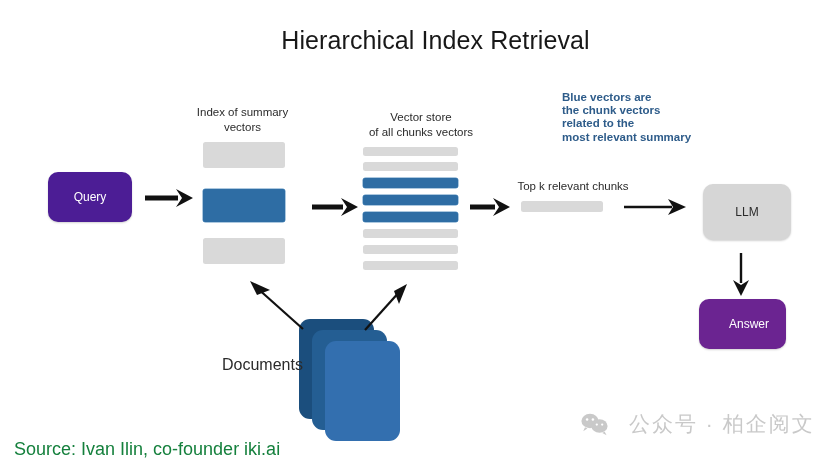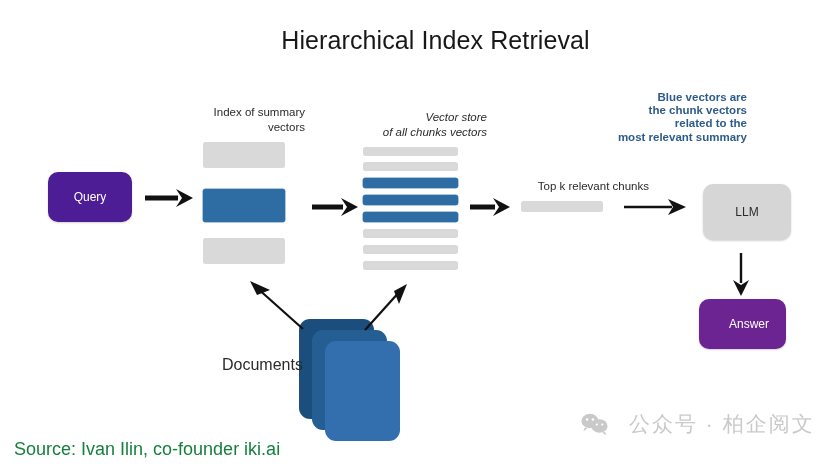--- a/index.html
+++ b/index.html
@@ -17,21 +17,21 @@
     text-align: center;
     font-size: 25px; font-weight: 400; color: #181818;
     letter-spacing: 0.1px;
     padding-left: 43px;
   }
 
   
   .label {
     position: absolute;
     font-size: 11.5px; color: #2b2b2b; line-height: 15px;
-    text-align: right; white-space: pre-line;
+    text-align: center; white-space: pre-line;
   }
 
   
   .node {
     position: absolute;
     display: flex; align-items: center; justify-content: center;
     border-radius: 10px;
     font-size: 12px;
     box-shadow: 0 1px 2px rgba(0,0,0,0.18);
   }
@@ -43,21 +43,20 @@
   .bar { position: absolute; border-radius: 2.5px; }
   .bar-gray { background: #D9D9D9; }
   .bar-blue { background: #2E6DA4; box-shadow: 0 0 0 0.5px #5a92c0; }
 
   
   .note {
     position: absolute;
     font-size: 11.5px; line-height: 13.2px;
     color: #2E5C8A; font-weight: 600;
     white-space: pre-line;
-    text-align: right;
   }
 
   
   .doc {
     position: absolute; border-radius: 11px;
   }
   .doc-back  { background: #1B4E7D; }
   .doc-mid   { background: #245E93; }
   .doc-front { background: #336FAF; }
 
@@ -89,21 +88,21 @@
 
   <div class="label" style="left:180px; top:105px; width:125px;">Index of summary
 vectors</div>
 
   <div>
     <div class="bar bar-gray" style="left:203px; top:142px; width:82px; height:26px;"></div>
     <div class="bar bar-blue" style="left:203px; top:189px; width:82px; height:33px;"></div>
     <div class="bar bar-gray" style="left:203px; top:238px; width:82px; height:26px;"></div>
   </div>
 
-  <div class="label" style="left:355px; top:110px; width:132px;font-style:italic;">Vector store
+  <div class="label" style="left:355px; top:110px; width:132px;">Vector store
 of all chunks vectors</div>
 
   <div>
     <div class="bar bar-gray" style="left:363px; top:147px; width:95px; height:9px;"></div>
     <div class="bar bar-gray" style="left:363px; top:162px; width:95px; height:9px;"></div>
     <div class="bar bar-blue" style="left:363px; top:178px; width:95px; height:10px;"></div>
     <div class="bar bar-blue" style="left:363px; top:195px; width:95px; height:10px;"></div>
     <div class="bar bar-blue" style="left:363px; top:212px; width:95px; height:10px;"></div>
     <div class="bar bar-gray" style="left:363px; top:229px; width:95px; height:9px;"></div>
     <div class="bar bar-gray" style="left:363px; top:245px; width:95px; height:9px;"></div>

